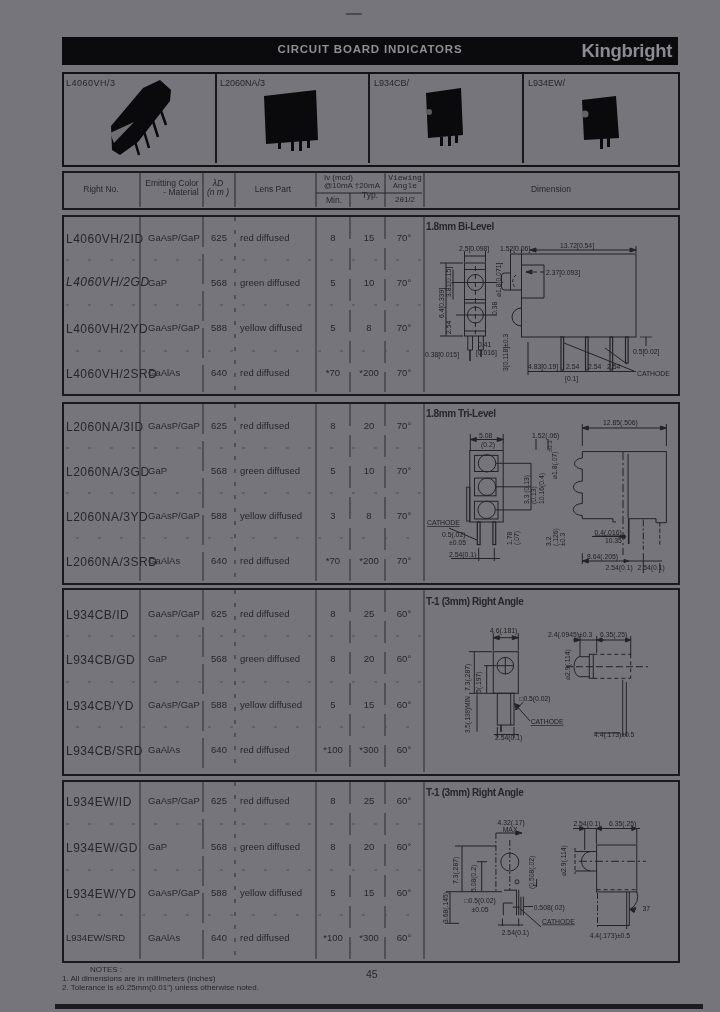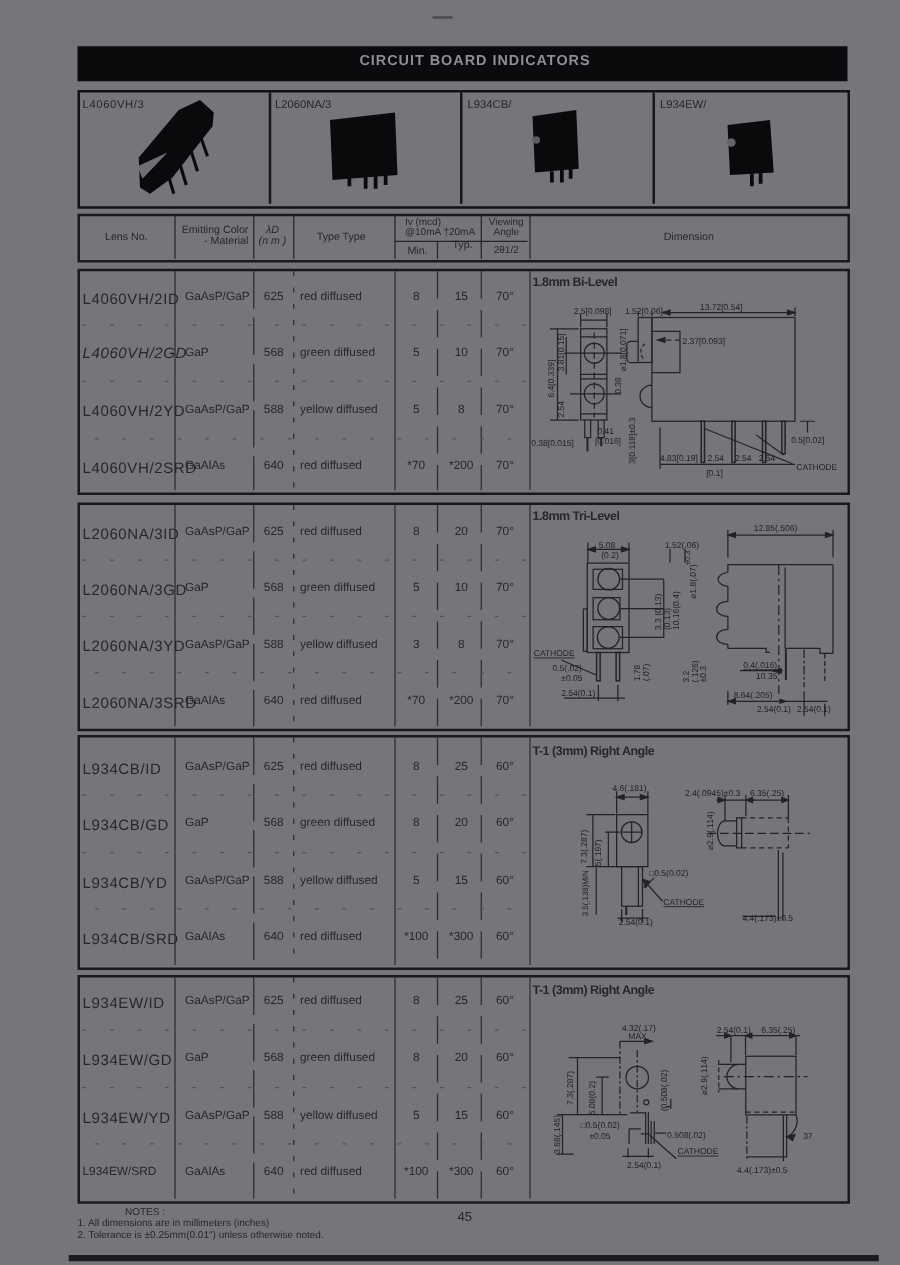--- a/index.html
+++ b/index.html
@@ -12,22 +12,23 @@
   svg text{font-family:"Liberation Sans",sans-serif;fill:#202024;}
 </style>
 </head>
 <body>
 <div id="page" style="position:absolute;left:0;top:0;width:720px;height:1012px;filter:blur(0.28px);">
 
 <div class="abs" style="left:346px;top:13px;width:16px;height:2px;background:#4a4a50;"></div>
 
 <div class="abs" style="left:62px;top:37px;width:616px;height:28px;background:#0b0b0d;"></div>
 
-<div class="abs" style="left:72px;top:43px;width:616px;text-align:center;color:#8e8e95;font-size:11.5px;font-weight:bold;letter-spacing:0.8px;">CIRCUIT BOARD INDICATORS</div>
-
+<div class="abs" style="left:62px;top:43px;width:616px;text-align:center;color:#8e8e95;font-size:11.5px;font-weight:bold;letter-spacing:0.8px;">CIRCUIT BOARD INDICATORS</div>
+
+<div class="abs" style="left:0px;top:40px;width:672px;text-align:right;color:#8b8b93;font-size:18.5px;font-weight:bold;letter-spacing:-0.3px;">Kingbright</div>
 
 <div class="abs" style="left:62px;top:72px;width:614px;height:91px;border:2px solid #131316;"></div>
 
 <div class="abs" style="left:215px;top:74px;width:2px;height:89px;background:#18181b;"></div>
 
 <div class="abs" style="left:368px;top:74px;width:2px;height:89px;background:#18181b;"></div>
 
 <div class="abs" style="left:522px;top:74px;width:2px;height:89px;background:#18181b;"></div>
 
 <div class="txt pn" style="left:66px;top:78px;font-size:9px;">L4060VH/3</div>
@@ -81,35 +82,35 @@
     <line x1="141" y1="1" x2="141" y2="36"></line>
     <line x1="173" y1="1" x2="173" y2="36"></line>
     <line x1="254" y1="1" x2="254" y2="36"></line>
     <line x1="288" y1="22" x2="288" y2="36"></line>
     <line x1="323" y1="1" x2="323" y2="36"></line>
     <line x1="362" y1="1" x2="362" y2="36"></line>
     <line x1="254" y1="22" x2="360" y2="22"></line>
   </g>
 </svg>
 
-<div class="txt ctr" style="left:101px;top:184px;font-size:8.5px;">Lens No.</div>
+<div class="txt ctr" style="left:101px;top:184px;font-size:8.5px;">Right No.</div>
 
 <div class="txt ctr" style="left:172px;top:179px;font-size:8.5px;text-align:right;line-height:8.5px;">Emitting Color<br>- Material</div>
 
 <div class="txt ctr" style="left:218px;top:179px;font-size:8.5px;text-align:center;line-height:8.5px;font-style:italic;">λD<br>(n m )</div>
 
-<div class="txt ctr" style="left:273px;top:184px;font-size:8.5px;">Type Type</div>
+<div class="txt ctr" style="left:273px;top:184px;font-size:8.5px;">Lens Part</div>
 
 <div class="txt ctr" style="left:352px;top:174px;font-size:8px;text-align:left;line-height:8px;">Iv (mcd)<br>@10mA †20mA</div>
 
 <div class="txt ctr" style="left:334px;top:195px;font-size:8.5px;">Min.</div>
 
 <div class="txt ctr" style="left:370px;top:190px;font-size:8.5px;">Typ.</div>
 
-<div class="txt ctr" style="left:405px;top:174px;font-size:8px;text-align:center;line-height:8px;">Viewing<br>Angle</div>
+<div class="txt ctr" style="left:405px;top:174px;font-size:8px;text-align:center;line-height:8px;font-family:Liberation Mono, monospace;">Viewing<br>Angle</div>
 
 <div class="txt ctr" style="left:405px;top:195px;font-size:8px;">2θ1/2</div>
 
 <div class="txt ctr" style="left:551px;top:184px;font-size:8.5px;">Dimension</div>
 
 <div class="abs" style="left:62px;top:215px;width:614px;height:177px;border:2px solid #1a1a1e;"></div>
 
 <svg class="abs" style="left:62px;top:215px;" width="616" height="179" viewBox="0 0 616 179">
   <g stroke="#2c2c31" stroke-width="1">
     <line x1="78" y1="2" x2="78" y2="177"></line>
@@ -669,21 +670,21 @@
     <text x="542" y="923.5" text-decoration="underline">CATHODE</text>
     <text x="501.7" y="934.5">2.54(0.1)</text>
     <text x="573.4" y="826">2.54(0.1)</text>
     <text x="609" y="826">6.35(.25)</text>
     <text x="565.5" y="876" transform="rotate(-90 565.5 876)">⌀2.9(.114)</text>
     <text x="642.5" y="911">37</text>
     <text x="589.7" y="938">4.4(.173)±0.5</text>
   </g>
 </svg>
 
-<div class="txt" style="left:64px;top:965px;font-size:8px;padding-left:36px;">NOTES :</div>
+<div class="txt" style="left:54px;top:965px;font-size:8px;padding-left:36px;">NOTES :</div>
 <div class="txt" style="left:62px;top:974px;font-size:8px;">1. All dimensions are in millimeters (inches)</div>
 <div class="txt" style="left:62px;top:983px;font-size:8px;">2. Tolerance is ±0.25mm(0.01") unless otherwise noted.</div>
 
 <div class="txt" style="left:366px;top:968px;font-size:10.5px;">45</div>
 
 <div class="abs" style="left:55px;top:1004px;width:648px;height:5px;background:#1c1c1f;"></div>
 
 </div>
 
 </body></html>

